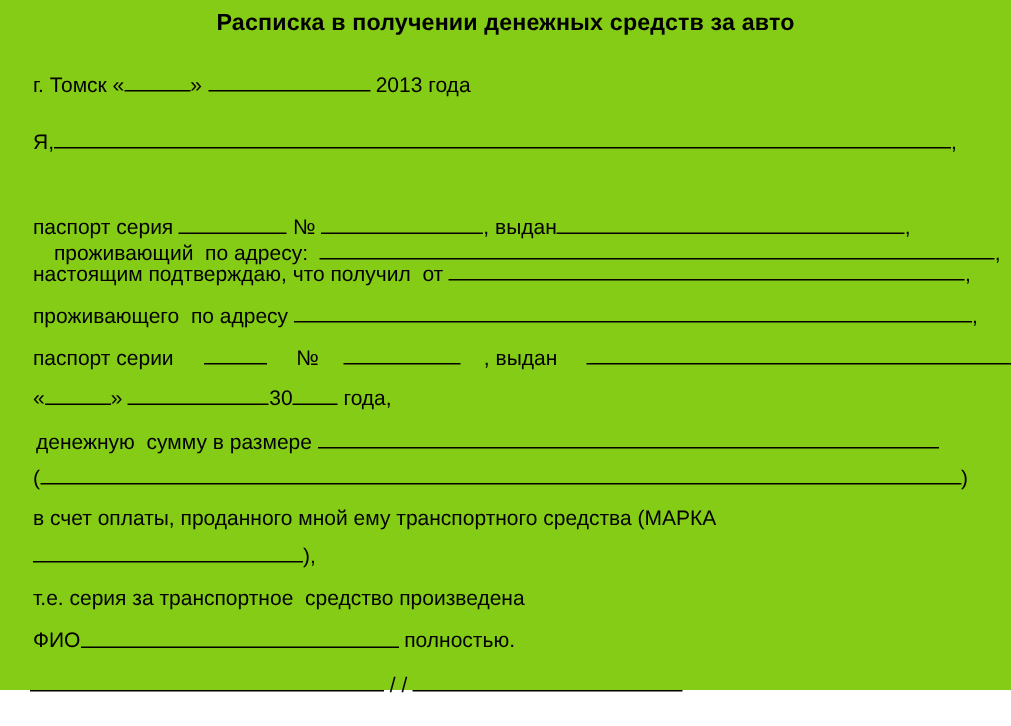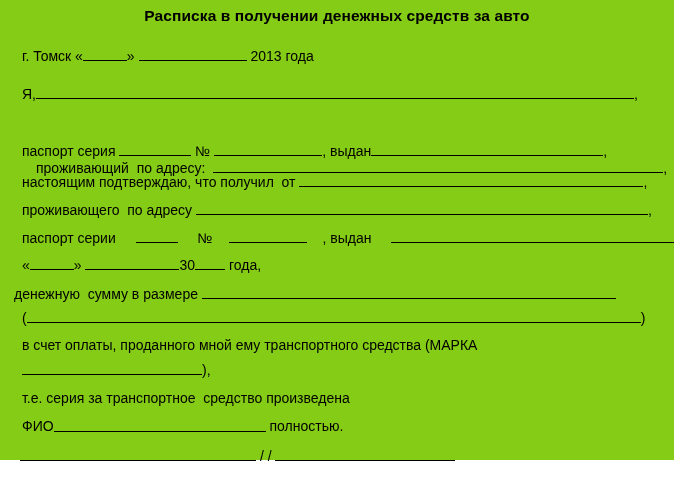--- a/index.html
+++ b/index.html
@@ -106,21 +106,21 @@
       </div>
       <div class="line" style="top: 257px; left: 22px;">
         <span class="txt">«</span>
         <span class="blank" style="width: 44px;"></span>
         <span class="txt">» </span>
         <span class="blank" style="width: 94px;"></span>
         <span class="txt">30</span>
         <span class="blank" style="width: 30px;"></span>
         <span class="txt"> года,</span>
       </div>
-      <div class="line" style="top: 286px; left: 14px; justify-content: flex-end;">
+      <div class="line" style="top: 286px; left: 24px; justify-content: flex-end;">
         <span class="txt">денежную  сумму в размере </span>
         <span class="blank" style="width: 414px;"></span>
       </div>
       <div class="line" style="top: 310px; left: 22px;">
         <span class="txt">(</span>
         <span class="blank" style="width: 614px;"></span>
         <span class="txt">)</span>
       </div>
       <div class="line" style="top: 337px; left: 22px;">
         <span class="txt">в счет оплаты, проданного мной ему транспортного средства (МАРКА</span>

